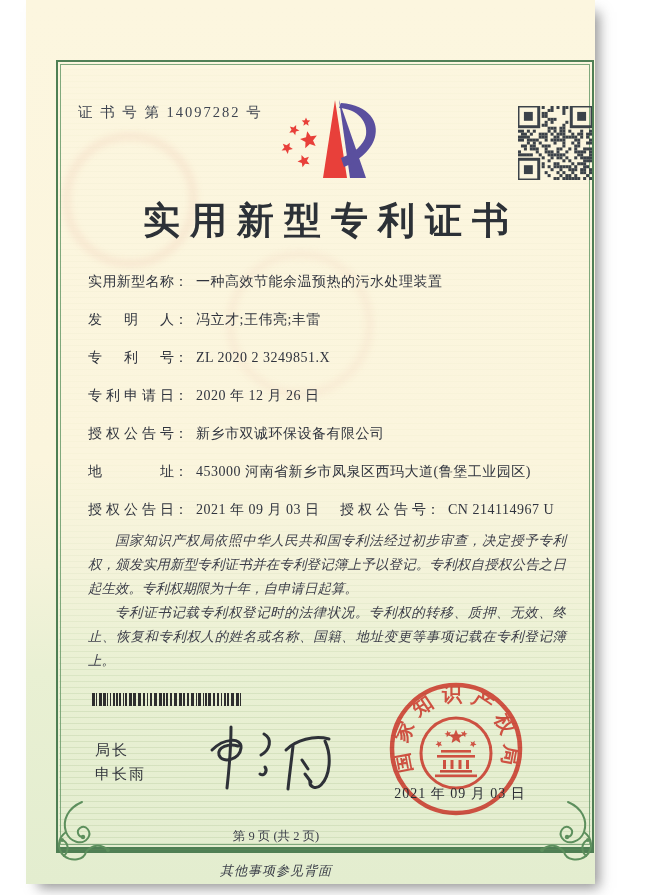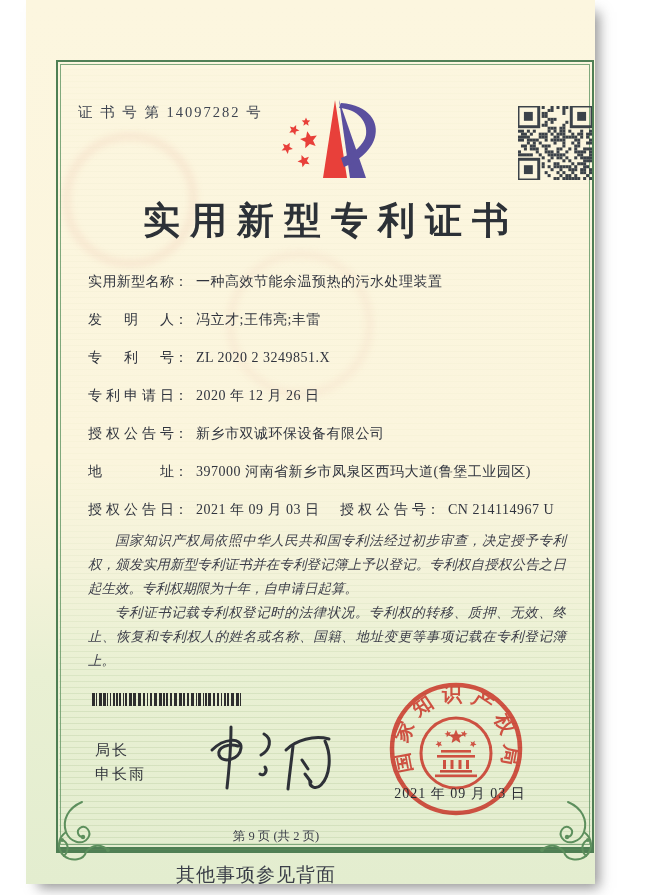--- a/index.html
+++ b/index.html
@@ -54,22 +54,22 @@
   .signature{position:absolute;left:172px;top:722px;width:148px;height:72px;}
 
   .seal{position:absolute;left:358px;top:677px;width:144px;height:144px;opacity:.88;mix-blend-mode:multiply;}
   .seal-text{font-size:20px;font-weight:bold;letter-spacing:8px;fill:#e23f38;
     font-family:"Liberation Serif","DejaVu Serif",serif;}
   .seal-date{position:absolute;left:356px;top:785px;width:156px;text-align:center;
     font-size:14px;color:#2b2e35;letter-spacing:1px;}
 
   .page-info{position:absolute;left:140px;top:828px;width:220px;text-align:center;
     font-size:12.5px;color:#3a3e48;}
-  .footer-note{position:absolute;left:150px;top:862px;width:200px;text-align:left;
-    font-size:19px;color:#3a3e48;letter-spacing:1px;}
+  .footer-note{position:absolute;left:150px;top:862px;width:200px;text-align:center;
+    font-size:13px;color:#3a3e48;font-style:italic;letter-spacing:1px;}
   .orn{position:absolute;width:64px;height:64px;}
   .orn-l{left:22px;top:800px;}
   .orn-r{left:512px;top:800px;transform:scaleX(-1);}
 </style>
 </head>
 <body>
 
 <div class="paper">
 
   <div class="frame">
@@ -334,21 +334,21 @@
       <span class="fvalue">2020 年 12 月 26 日</span>
     </div>
     <div class="frow">
       <span class="flabel">授权公告号</span>
         <span class="fcolon">：</span>
       <span class="fvalue">新乡市双诚环保设备有限公司</span>
     </div>
     <div class="frow">
       <span class="flabel">地址</span>
         <span class="fcolon">：</span>
-      <span class="fvalue">397000 河南省新乡市凤泉区西玛大道(鲁堡工业园区)</span>
+      <span class="fvalue">453000 河南省新乡市凤泉区西玛大道(鲁堡工业园区)</span>
     </div>
     <div class="frow">
       <div class="grant-group grant-first">
         <span class="flabel">授权公告日</span>
           <span class="fcolon">：</span>
         <span class="fvalue">2021 年 09 月 03 日</span>
       </div>
       <div class="grant-group">
         <span class="flabel">授权公告号</span>
           <span class="fcolon">：</span>

